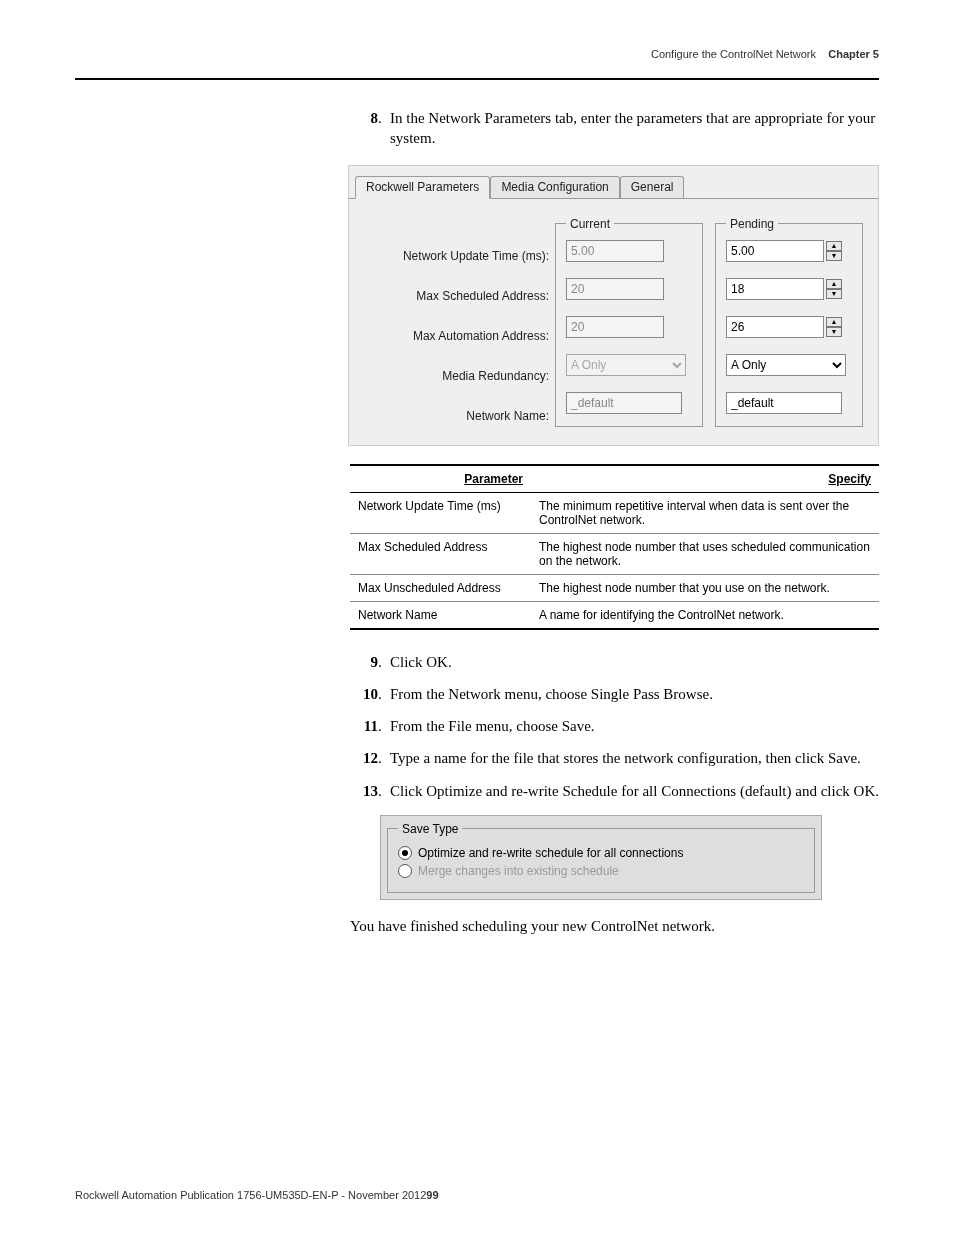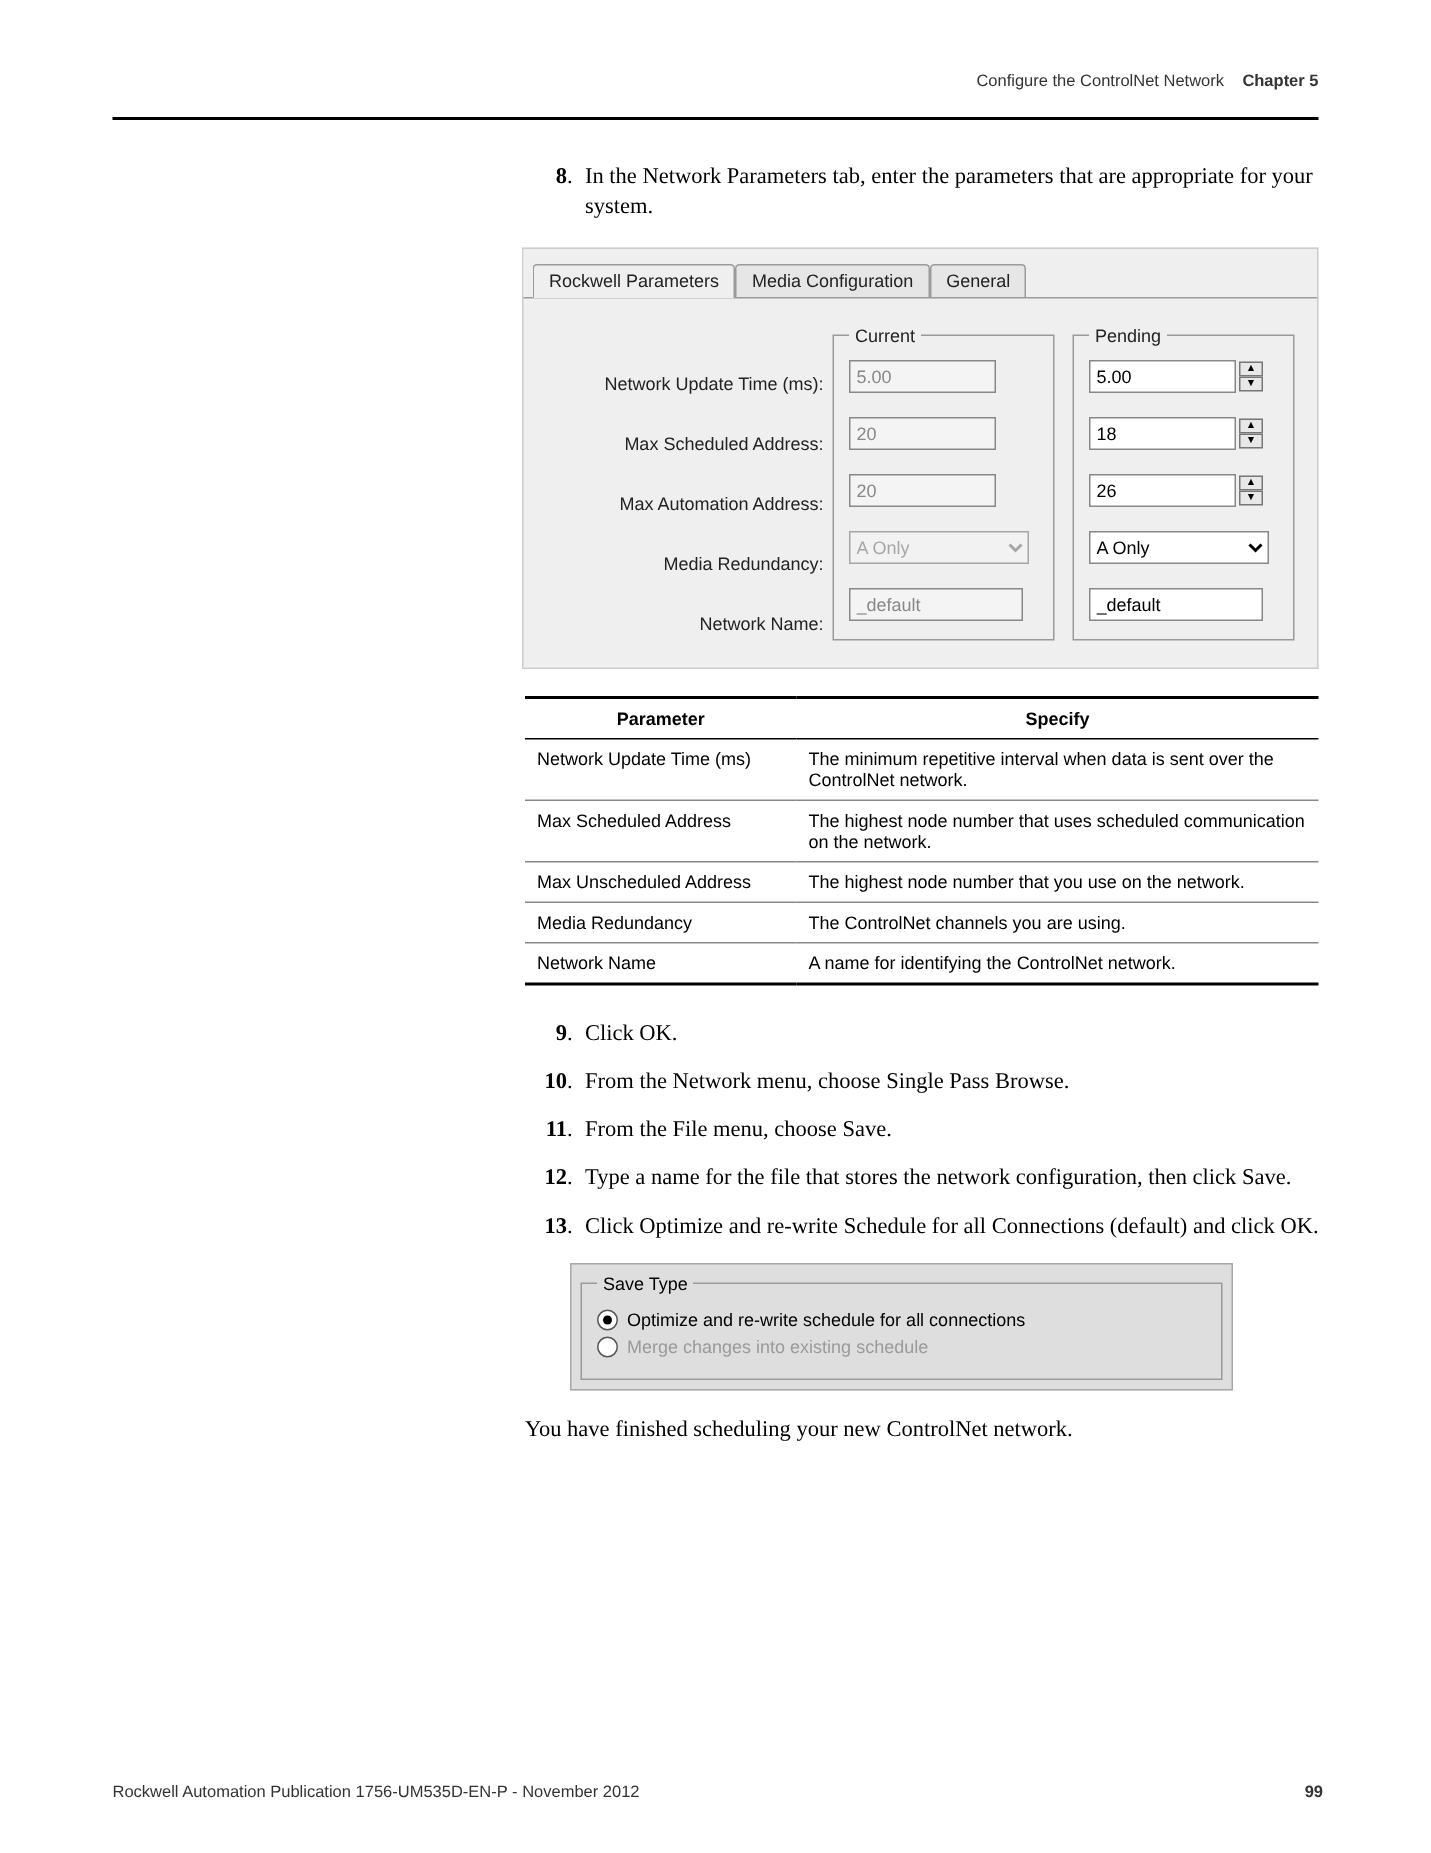--- a/index.html
+++ b/index.html
@@ -44,39 +44,39 @@
   select.combo{width:120px;height:22px;border:1px solid #888;background:#fff;
     font-family:Arial,sans-serif;font-size:12px;}
   select.combo:disabled{color:#888;background:#f4f4f4;}
   input.name{width:106px;height:20px;border:1px solid #888;background:#fff;
     font-family:Arial,sans-serif;font-size:12px;padding:0 4px;}
   input.name:disabled{color:#888;background:#f4f4f4;}
 
   table.ptable{width:100%;border-collapse:collapse;
     font-family:Arial,Helvetica,sans-serif;font-size:12px;margin-bottom:22px;}
   table.ptable th{border-top:2px solid #000;border-bottom:1px solid #000;
-    text-align:center;font-weight:700;padding:6px 8px;}
+    text-align:right;font-weight:700;padding:6px 8px;text-decoration:underline;}
   table.ptable td{border-bottom:1px solid #888;padding:6px 8px;vertical-align:top;}
   table.ptable tr:last-child td{border-bottom:2px solid #000;}
   table.ptable td:first-child,table.ptable th:first-child{width:165px;}
 
   .savebox{margin:14px 0 18px 30px;width:440px;border:1px solid #a8a8a8;
     background:#dedede;font-family:Arial,sans-serif;font-size:12px;}
   .savebox fieldset{border:1px solid #9a9a9a;margin:6px;padding:6px 2px 10px 10px;}
   .savebox legend{padding:0 4px;}
   .radio-row{display:flex;align-items:center;gap:6px;margin:4px 0;}
   .radio-row.disabled{color:#9a9a9a;}
   .radio{width:12px;height:12px;border:1px solid #555;border-radius:50%;
     background:#fff;display:inline-flex;align-items:center;justify-content:center;}
   .radio .dotfill{width:6px;height:6px;border-radius:50%;background:#000;}
 
   .closing{font-size:15px;margin-top:4px;}
   .footer{position:absolute;bottom:34px;left:75px;right:72px;
     font-family:Arial,Helvetica,sans-serif;font-size:11px;color:#333;
-    display:flex;justify-content:space-between;}
+    display:flex;}
   .footer .pg{font-weight:700;}
 </style>
 </head>
 <body>
 
 <div class="page">
   <div class="hdr">
     <span>Configure the ControlNet Network</span>&nbsp;&nbsp;&nbsp;
     <b>Chapter 5</b>
   </div>
@@ -171,24 +171,20 @@
           <td>Network Update Time (ms)</td>
           <td>The minimum repetitive interval when data is sent over the ControlNet network.</td>
           </tr>
         <tr>
           <td>Max Scheduled Address</td>
           <td>The highest node number that uses scheduled communication on the network.</td>
           </tr>
         <tr>
           <td>Max Unscheduled Address</td>
           <td>The highest node number that you use on the network.</td>
-          </tr>
-        <tr>
-          <td>Media Redundancy</td>
-          <td>The ControlNet channels you are using.</td>
           </tr>
         <tr>
           <td>Network Name</td>
           <td>A name for identifying the ControlNet network.</td>
           </tr>
       </tbody>
     </table>
 
     <ol class="steps">
       <li><span class="num">9</span><span class="dot">.</span>

